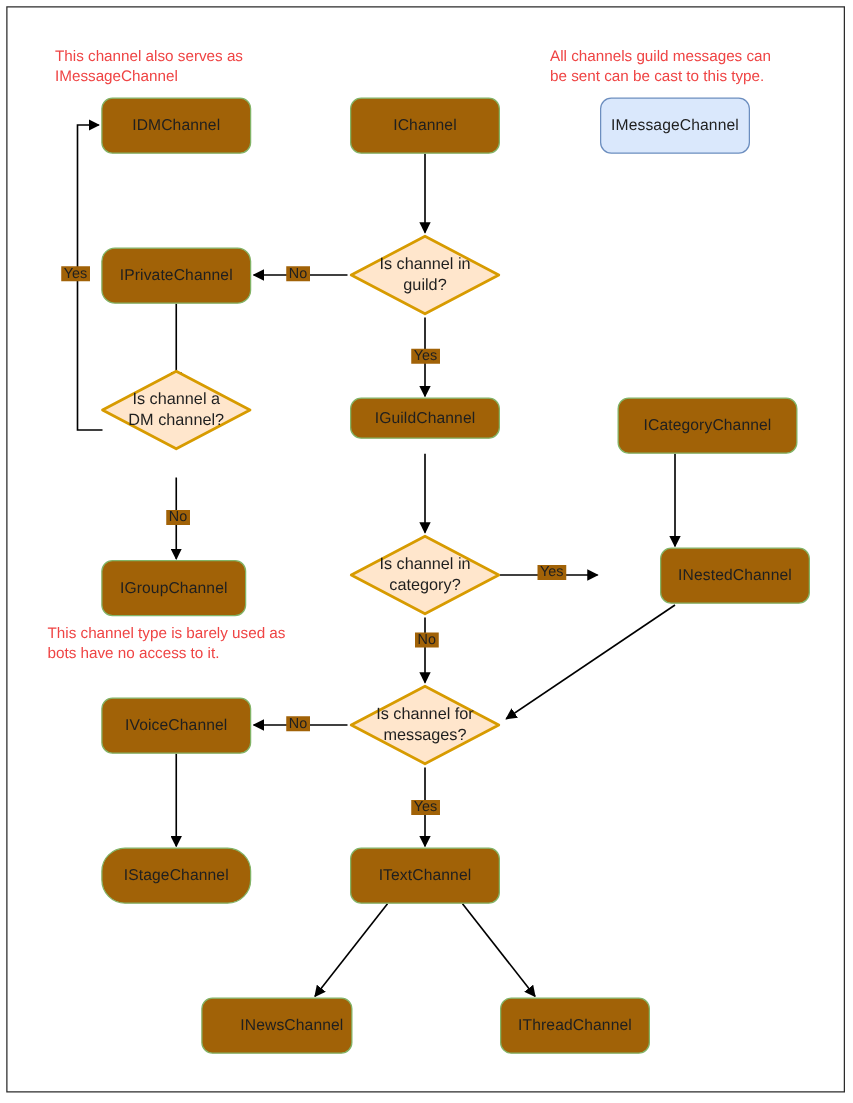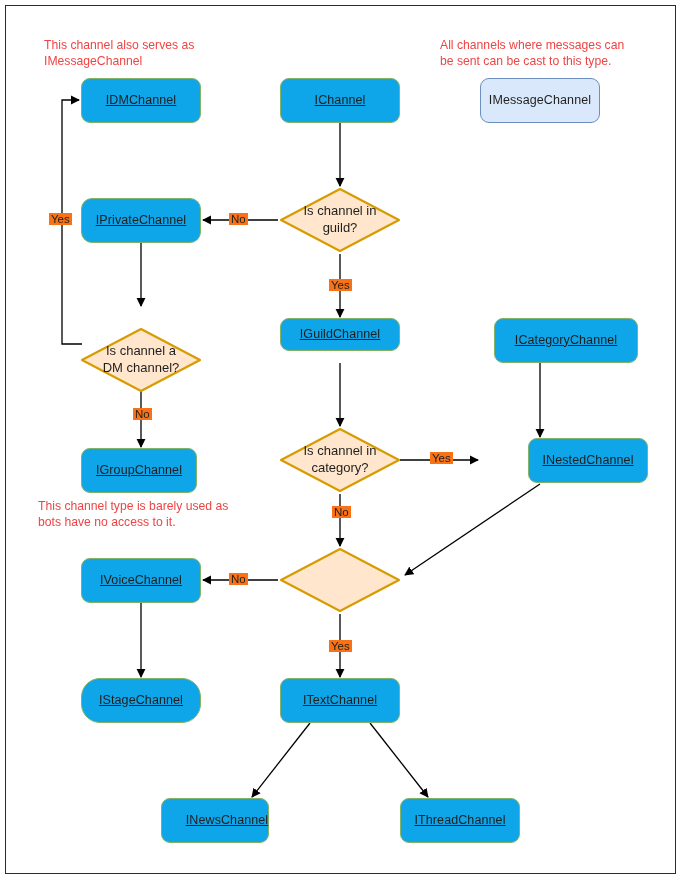--- a/index.html
+++ b/index.html
@@ -38,23 +38,22 @@
     align-items: center;
     justify-content: center;
     text-align: center;
     font-size: 12.5px;
     color: #1f1f1f;
     line-height: 1.25;
     border-radius: 9px;
     letter-spacing: 0.1px;
   }
   .node.green {
-    background: #0ea5e9;
+    background: #a16207;
     border: 1.2px solid #82b366;
-    text-decoration: underline;
   }
   .node.blue {
     background: #dae8fc;
     border: 1.2px solid #6c8ebf;
   }
   .decision {
     position: absolute;
     display: flex;
     align-items: center;
     justify-content: center;
@@ -82,21 +81,21 @@
     font-size: 12.2px;
     color: #ef4444;
     text-align: left;
     line-height: 1.35;
     white-space: pre-line;
   }
   .edge-label {
     position: absolute;
     font-size: 11.5px;
     color: #1f1f1f;
-    background: #f97316;
+    background: #a16207;
     padding: 0 2px;
     z-index: 5;
     white-space: nowrap;
   }
   .node-text { pointer-events: none; }
 </style>
 </head>
 <body>
 
 <div id="diagram-frame"></div>
@@ -139,21 +138,21 @@
     
     <path d="M 310 723 L 252 797" marker-end="url(#arrow)"></path>
     
     <path d="M 370 723 L 428 797" marker-end="url(#arrow)"></path>
   </g>
 </svg>
 
 <div class="note" style="left:44px; top:37px; width:195px;">This channel also serves as
 IMessageChannel</div>
 
-<div class="note" style="left:440px; top:37px; width:200px;">All channels where messages can
+<div class="note" style="left:440px; top:37px; width:200px;">All channels guild messages can
 be sent can be cast to this type.</div>
 
 <div class="note" style="left:38px; top:498px; width:205px;">This channel type is barely used as
 bots have no access to it.</div>
 
 <div class="node green" style="left:81px; top:78px; width:120px; height:45px;">
   <span class="node-text">IDMChannel</span>
 </div>
 
 <div class="node green" style="left:280px; top:78px; width:120px; height:45px;">
@@ -189,56 +188,58 @@
 </div>
 
 <div class="node green" style="left:81px; top:678px; width:120px; height:45px;border-radius:19px;">
   <span class="node-text">IStageChannel</span>
 </div>
 
 <div class="node green" style="left:280px; top:678px; width:120px; height:45px;">
   <span class="node-text">ITextChannel</span>
 </div>
 
-<div class="node green" style="left:161px; top:798px; width:108px; height:45px;padding-left:24px;">
+<div class="node green" style="left:161px; top:798px; width:121px; height:45px;padding-left:24px;">
   <span class="node-text">INewsChannel</span>
 </div>
 
 <div class="node green" style="left:400px; top:798px; width:120px; height:45px;">
   <span class="node-text">IThreadChannel</span>
 </div>
 
 <div class="decision" style="left:278px; top:186px; width:124px; height:68px;">
   <svg viewBox="0 0 124 68" preserveAspectRatio="none">
     <path d="M 62 3 L 121 34 L 62 65 L 3 34 Z" fill="#ffe6cc" stroke="#d79b00" stroke-width="2.2" stroke-linejoin="round"></path>
   </svg>
   <span class="dlabel" style="white-space:pre-line;">Is channel in
 guild?</span>
 </div>
 
-<div class="decision" style="left:79px; top:326px; width:124px; height:68px;align-items:center;">
+<div class="decision" style="left:79px; top:294px; width:124px; height:68px;align-items:center;">
   <svg viewBox="0 0 124 68" preserveAspectRatio="none">
     <path d="M 62 3 L 121 34 L 62 65 L 3 34 Z" fill="#ffe6cc" stroke="#d79b00" stroke-width="2.2" stroke-linejoin="round"></path>
   </svg>
   <span class="dlabel" style="white-space:pre-line;">Is channel a
 DM channel?</span>
 </div>
 
 <div class="decision" style="left:278px; top:426px; width:124px; height:68px;">
   <svg viewBox="0 0 124 68" preserveAspectRatio="none">
     <path d="M 62 3 L 121 34 L 62 65 L 3 34 Z" fill="#ffe6cc" stroke="#d79b00" stroke-width="2.2" stroke-linejoin="round"></path>
   </svg>
   <span class="dlabel" style="white-space:pre-line;">Is channel in
 category?</span>
 </div>
 
 <div class="decision" style="left:278px; top:546px; width:124px; height:68px;">
   <svg viewBox="0 0 124 68" preserveAspectRatio="none">
     <path d="M 62 3 L 121 34 L 62 65 L 3 34 Z" fill="#ffe6cc" stroke="#d79b00" stroke-width="2.2" stroke-linejoin="round"></path>
   </svg>
+  <span class="dlabel" style="white-space:pre-line;">Is channel for
+messages?</span>
 </div>
 
 <div class="edge-label" style="left:229px; top:213px;">No</div>
 
 <div class="edge-label" style="left:329px; top:279px;">Yes</div>
 
 <div class="edge-label" style="left:49px; top:213px;">Yes</div>
 
 <div class="edge-label" style="left:133px; top:408px;">No</div>
 

